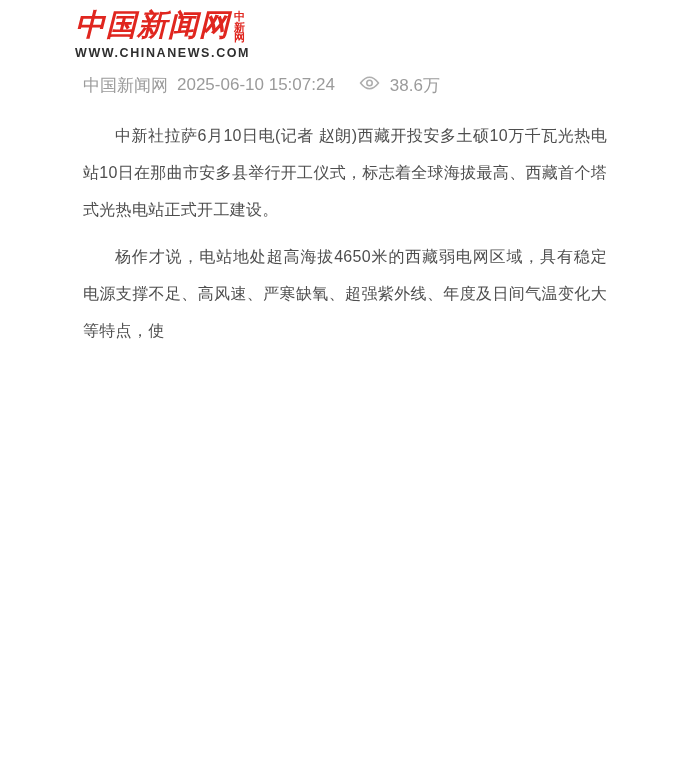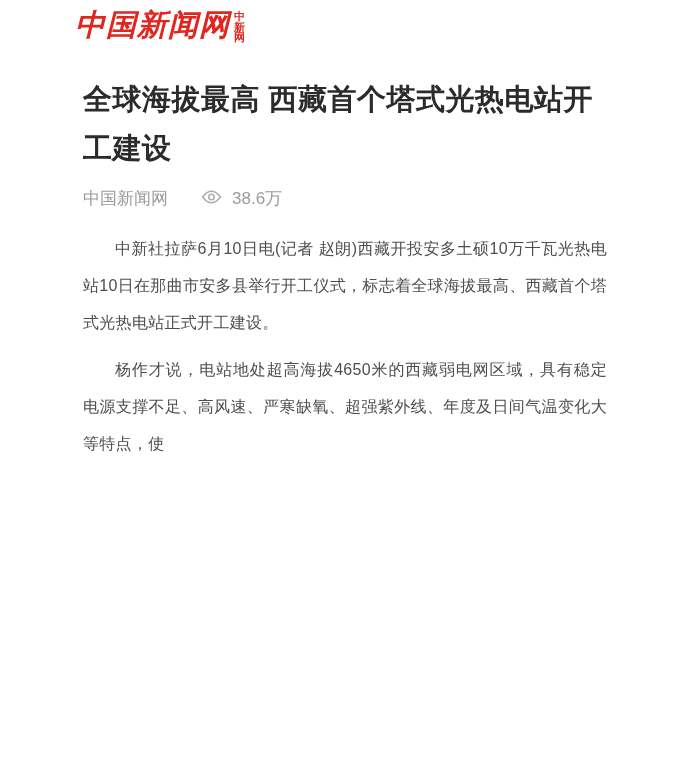--- a/index.html
+++ b/index.html
@@ -105,29 +105,30 @@
 <body>
 
 <div class="page">
 
   <header class="masthead">
     <a class="logo-main">
       <span class="logo-row">
         <span class="logo-zh">中国新闻网</span>
         <span class="logo-stack">中新网</span>
       </span>
+      <span class="logo-url">WWW.CHINANEWS.COM</span>
     </a>
 
   </header>
 
   <main>
-    <h1 class="title">全球海拔最高 西藏首个塔式光热电站开工建设</h1>
 
     <div class="byline">
       <span class="byline-source">中国新闻网</span>
+      <span class="byline-time">2025-06-10 15:07:24</span>
       <span class="byline-views">
         <span class="eye-icon">
           <svg width="21" height="14" viewBox="0 0 24 16">
             <path d="M12 1.5 C6.5 1.5 2.6 7 1.8 8 C2.6 9 6.5 14.5 12 14.5 C17.5 14.5 21.4 9 22.2 8 C21.4 7 17.5 1.5 12 1.5 Z" fill="none" stroke="#aeaeae" stroke-width="1.8"></path>
             <circle cx="12" cy="8" r="3.1" fill="none" stroke="#aeaeae" stroke-width="1.8"></circle>
           </svg>
         </span>
         <span>38.6万</span>
       </span>
     </div>

